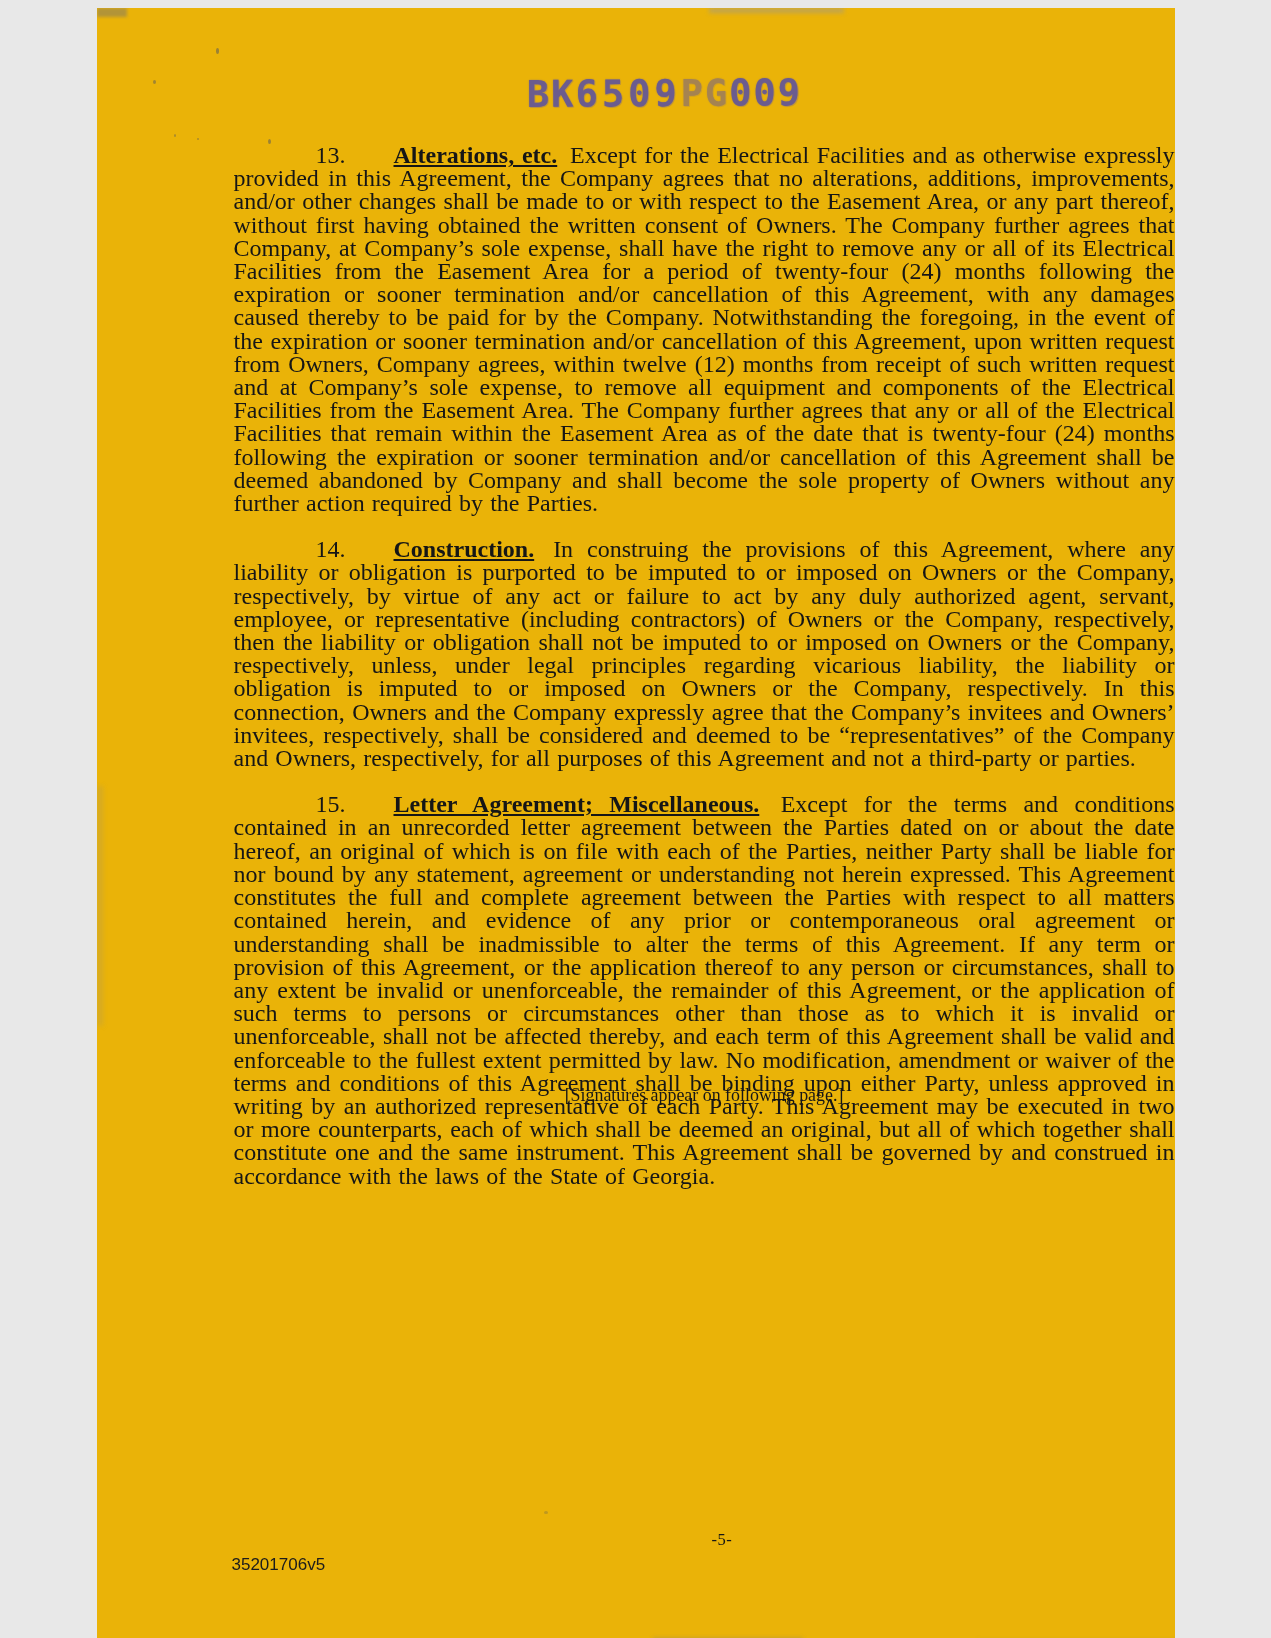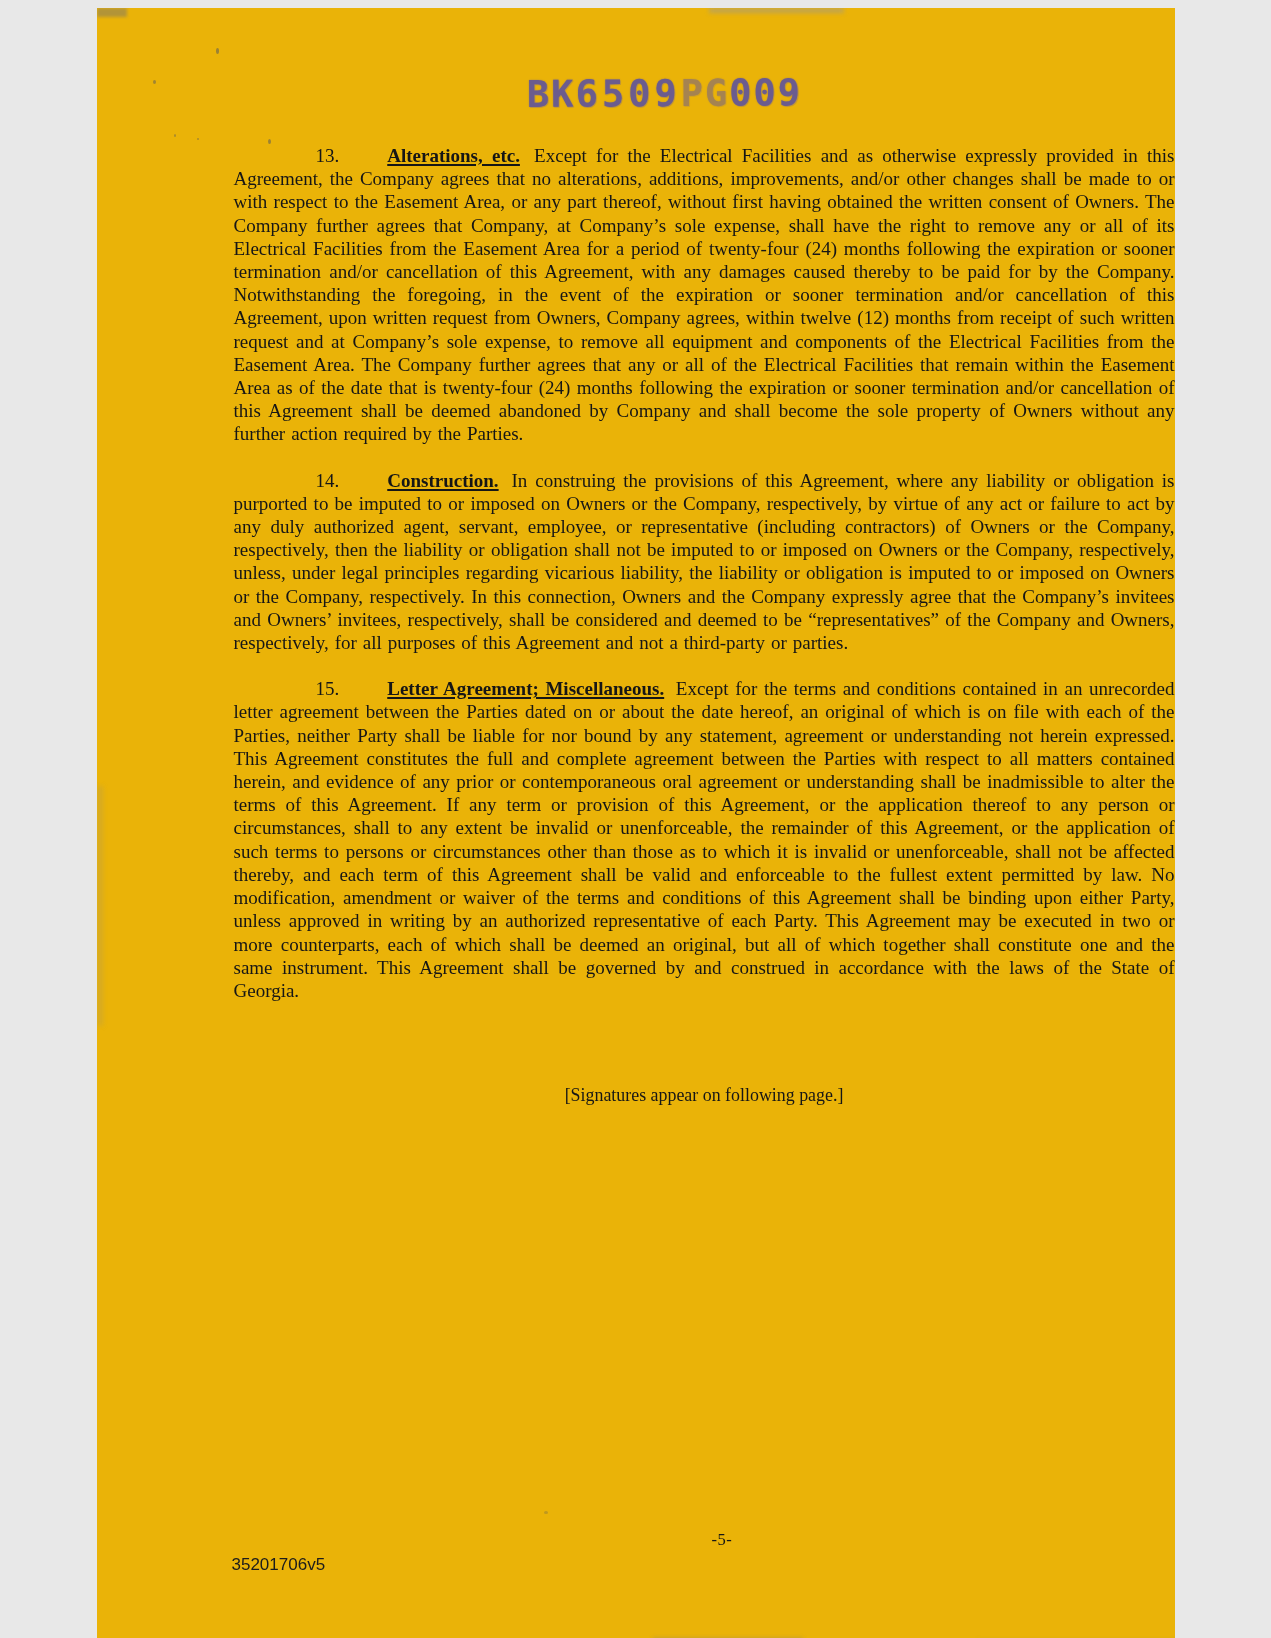--- a/index.html
+++ b/index.html
@@ -41,21 +41,21 @@
   .textblock {
     position: absolute;
     left: 137px;
     top: 136px;
     width: 941px;
   }
   p.section {
     margin: 0 0 23px 0;
     text-align: justify;
     text-indent: 82px;
-    font-size: 19px;
+    font-size: 24px;
     line-height: 23.2px;
     word-spacing: 1.2px;
   }
   .sec-num { margin-right: 48px; }
   .sec-heading {
     font-weight: bold;
     text-decoration: underline;
     text-decoration-thickness: 1.6px;
     text-underline-offset: 2px;
     margin-right: 5px;

